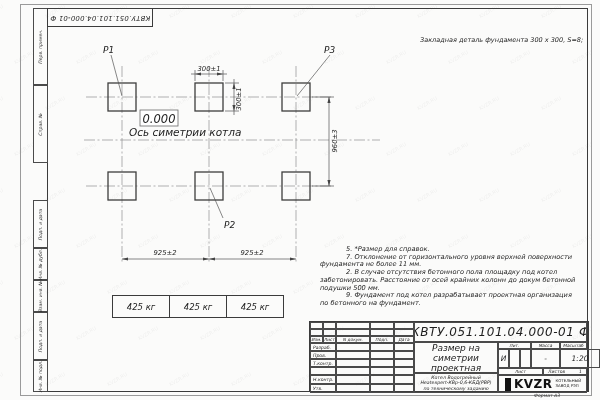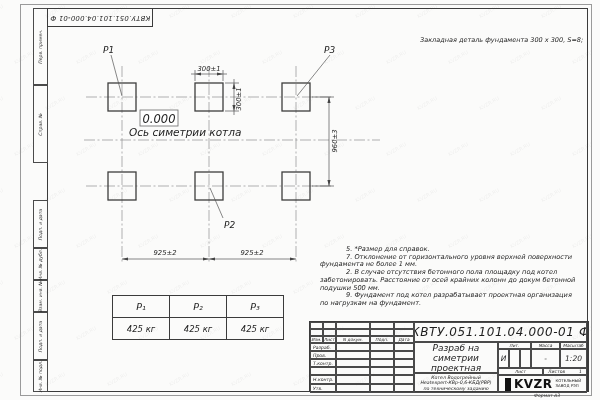--- a/index.html
+++ b/index.html
@@ -233,35 +233,30 @@
     <text x="324" y="53" font-size="9">Р3</text>
     <text x="224" y="228" font-size="9">Р2</text>
     <text x="159" y="122.5" text-anchor="middle" font-size="11.5">0.000</text>
     <text x="129" y="136" font-size="10.5">Ось симетрии котла</text>
     <text x="420" y="42" font-size="6.5">Закладная деталь фундамента  300 x 300,  S=8;</text>
   </svg>
 
   <div id="notes" class="abs">
     <div class="n">5. *Размер для справок.</div>
     <div class="n">7. Отклонение от горизонтального уровня верхней поверхности</div>
-    <div>фундамента не более 1 мм.</div>
+    <div>фундамента не более 11 мм.</div>
     <div class="n">2. В случае отсутствия бетонного пола площадку под котел</div>
     <div>забетонировать. Расстояние от осей крайних колонн до докум бетонной</div>
     <div>подушки 500 мм.</div>
     <div class="n">9. Фундамент под котел разрабатывает проектная организация</div>
-    <div>по нагрузкам на фундамент.</div>
+    <div>по бетонного на фундамент.</div>
   </div>
 
   <table id="load-table" class="abs">
     <tbody>
-        <tr>
-      <td class="hd">Р₁</td>
-      <td class="hd">Р₂</td>
-      <td class="hd">Р₃</td>
-    </tr>
     <tr>
       <td class="vl">425 кг</td>
       <td class="vl">425 кг</td>
       <td class="vl">425 кг</td>
     </tr>
   </tbody>
     </table>
 
   <div id="tb" class="abs">
 
@@ -305,21 +300,21 @@
     <div class="cell lbl" style="left:0;top:62px;width:26px;height:9px;">Утв.</div>
     <div class="cell" style="left:26px;top:62px;width:34px;height:9px;"></div>
     <div class="cell" style="left:60px;top:62px;width:24px;height:9px;"></div>
     <div class="cell" style="left:84px;top:62px;width:20px;height:9px;"></div>
 
     <div class="cell ctr" style="left:104px;top:0;width:173px;height:20px;">
       <span id="designation">КВТУ.051.101.04.000-01  Ф</span>
     </div>
 
     <div class="cell ctr" id="doc-title" style="left:104px;top:20px;width:84px;height:31px;">
-      <div>Разраб на</div>
+      <div>Размер на</div>
       <div>симетрии</div>
       <div>проектная</div>
     </div>
 
     <div class="cell ctr" id="doc-subtitle" style="left:104px;top:51px;width:84px;height:20px;">
       <div>Котел Водогрейный</div>
       <div>Heatexpert-КВр-0,6-КБД(РВР)</div>
       <div>по техническому заданию</div>
     </div>
 
@@ -327,21 +322,21 @@
     <div class="cell hd" style="left:221px;top:20px;width:29px;height:7px;">Масса</div>
     <div class="cell hd" style="left:250px;top:20px;width:27px;height:7px;">Масштаб</div>
     <div class="cell ctr" style="left:188px;top:27px;width:11px;height:19px;">
         <span class="big-val">И</span>
       </div>
     <div class="cell" style="left:199px;top:27px;width:11px;height:19px;"></div>
     <div class="cell" style="left:210px;top:27px;width:11px;height:19px;"></div>
     <div class="cell ctr" style="left:221px;top:27px;width:29px;height:19px;">
         <span class="big-val">-</span>
       </div>
-    <div class="cell ctr" style="left:250px;top:27px;width:27px;height:19px;">
+    <div class="cell ctr" style="left:250px;top:27px;width:40px;height:19px;">
         <span class="big-val">1:20</span>
       </div>
     <div class="cell hd" style="left:188px;top:46px;width:45px;height:7px;">Лист</div>
     <div class="cell" id="sheet-split" style="left:233px;top:46px;width:44px;height:7px;">
       <span>Листов</span>
       <span>1</span>
     </div>
     <div class="cell" id="logo-cell" style="left:188px;top:53px;width:89px;height:18px;">
       <span id="logo-bar"></span>
       <span id="logo-text">KVZR</span>

